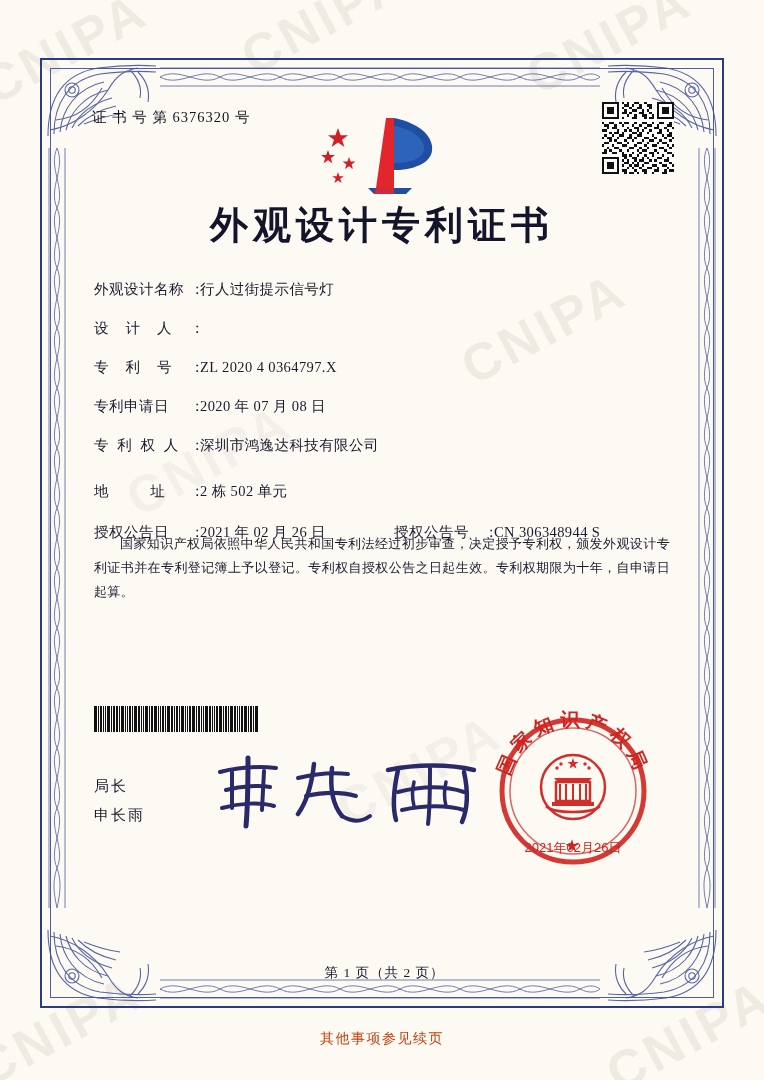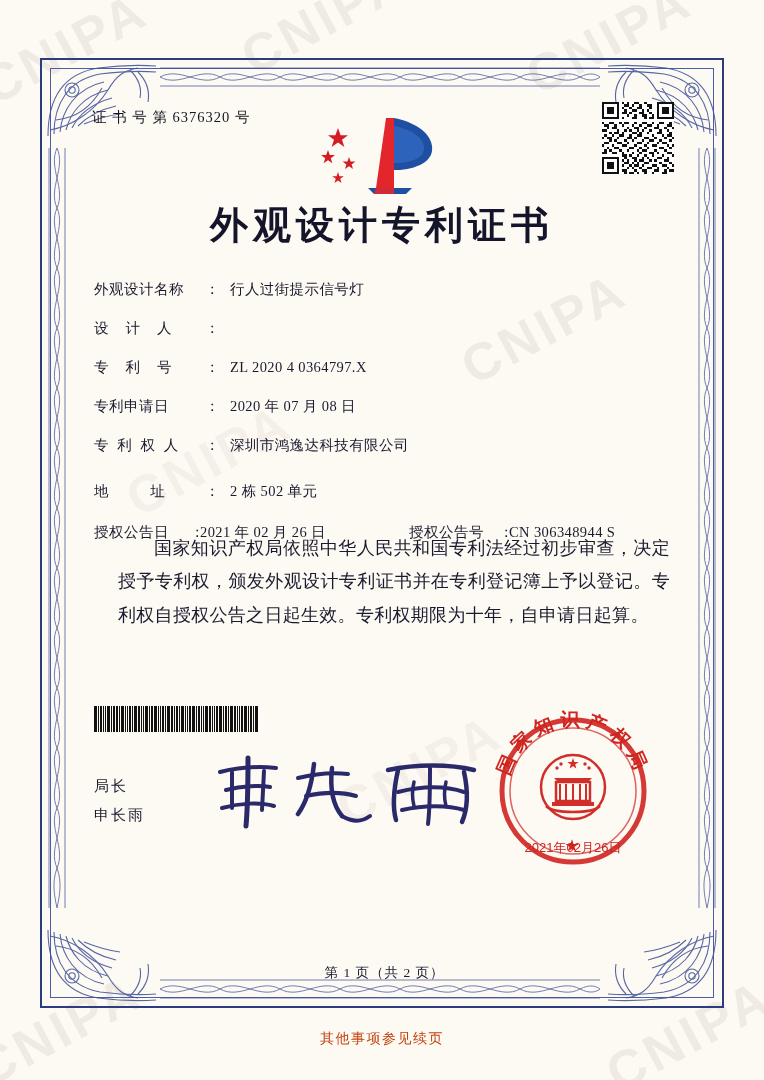--- a/index.html
+++ b/index.html
@@ -142,21 +142,20 @@
     left: 20px;
     right: 18px;
     top: 190px;
     font-size: 14.5px;
     line-height: 1;
   }
   .field-row {
     display: flex;
     align-items: baseline;
     margin-bottom: 24.5px;
-    gap: 15px;
   }
   .f-label {
     width: 96px;
     flex: 0 0 96px;
     letter-spacing: 0.5px;
     white-space: pre;
   }
   .f-colon {
     width: 10px;
     flex: 0 0 10px;
@@ -172,25 +171,24 @@
   .row-split { display: flex; align-items: baseline; }
   .row-split .left { width: 300px; flex: 0 0 300px; display: flex; align-items: baseline; }
   .row-split .right { display: flex; align-items: center; }
   .row-split .right .f-label { width: 90px; flex: 0 0 90px; }
 
   .body-text {
     position: absolute;
     left: 20px;
     right: 20px;
     top: 440px;
-    font-size: 18px;
+    font-size: 13px;
     line-height: 1.85;
     letter-spacing: 0.3px;
     text-align: justify;
-    margin-left: 24px;
   }
   .body-text p { margin: 0; }
   .body-text p.indent { text-indent: 2em; }
 
   .barcode {
     position: absolute;
     left: 20px;
     top: 614px;
     height: 26px;
     width: 168px;

